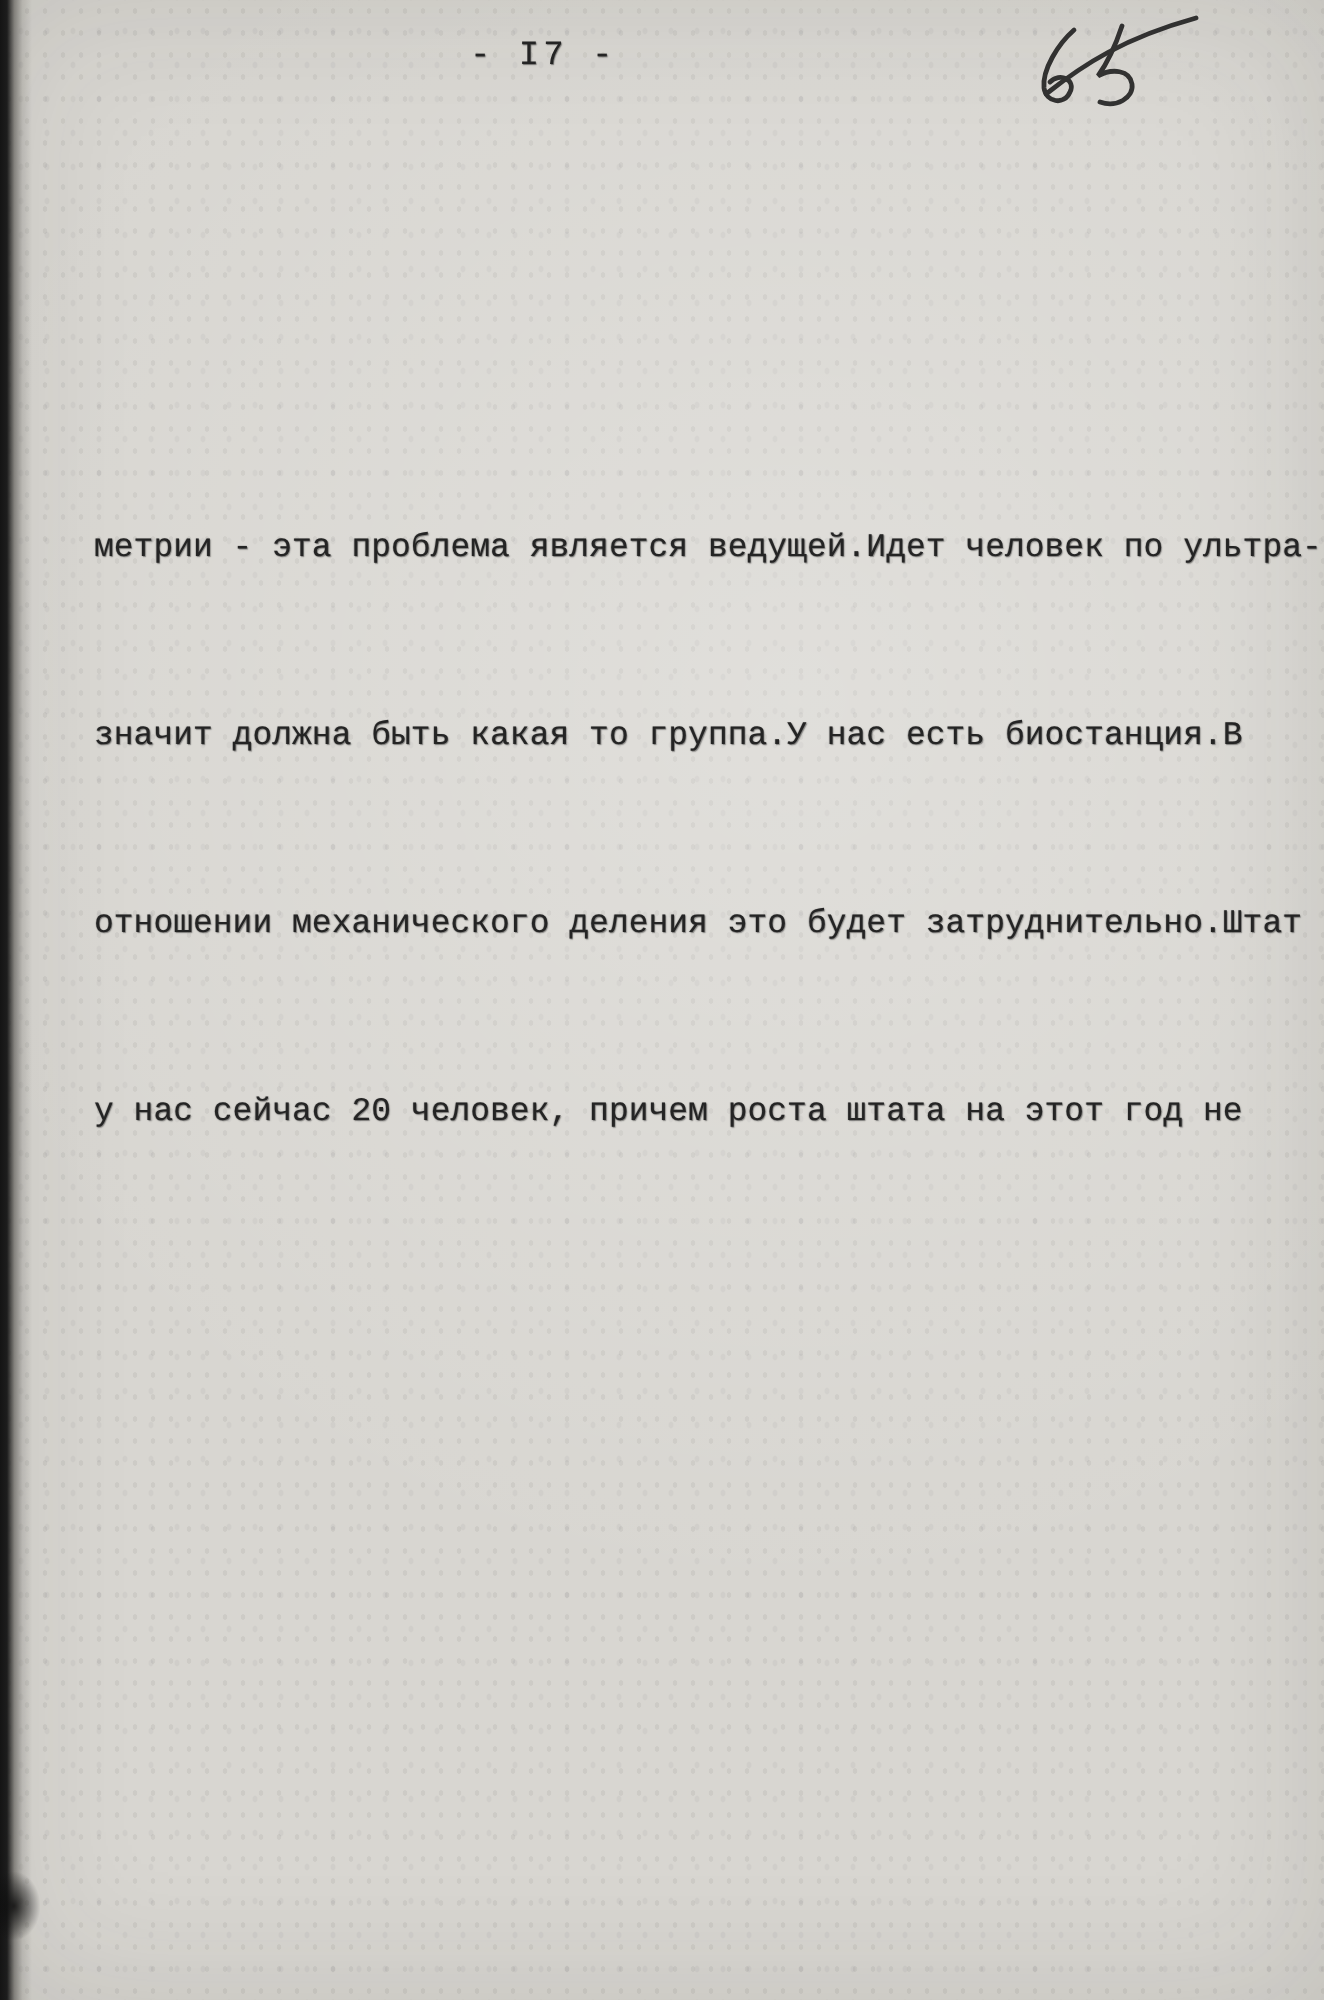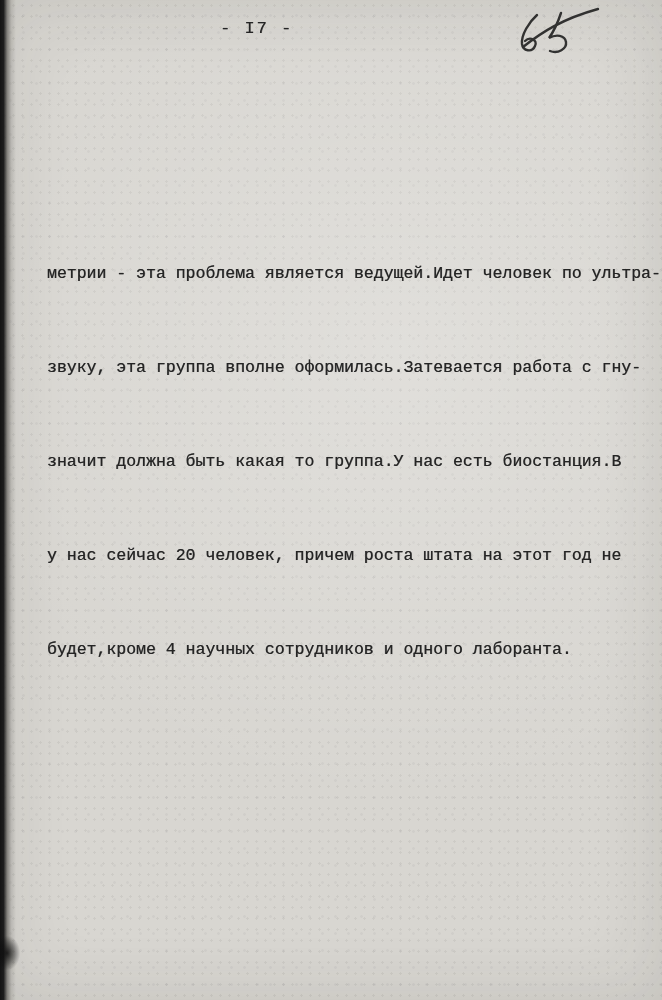--- a/index.html
+++ b/index.html
@@ -36,21 +36,21 @@
       rgba(0,0,0,0) 100%);
   }
   .smudge {
     position: absolute;
     left: -6px; top: 936px;
     width: 26px; height: 34px;
     background: radial-gradient(ellipse at center, rgba(12,12,12,0.85) 0%, rgba(12,12,12,0.35) 45%, rgba(0,0,0,0) 72%);
   }
   .page-number {
     position: absolute;
-    left: 220px; top: 19px;
+    left: 235px; top: 19px;
     font-size: 17px;
     letter-spacing: 2px;
     white-space: pre;
     text-shadow: 0.4px 0.3px 0.6px rgba(30,30,30,0.55);
   }
   .handwritten {
     position: absolute;
     left: 500px; top: 0;
     width: 140px; height: 75px;
   }
@@ -81,24 +81,23 @@
       <path d="M537 15 C529 22 521 35 522 44 C523 51 532 53 535 46 C538 40 530 36 525 41"></path>
       <path d="M523 47 C542 32 562 19 598 9"></path>
       <path d="M561 13 C558 22 554 31 549 38 C556 34 565 35 566 42 C567 49 558 54 550 51"></path>
     </g>
   </svg>
 
   <div class="body">
 
     <div class="para p1">
       <div class="line">метрии - эта проблема является ведущей.Идет человек по ультра-</div>
-      <div class="line">звуку, эта группа вполне оформилась.Затевается работа с гну-</div>
       <div class="line">значит должна быть какая то группа.У нас есть биостанция.В</div>
+      <div class="line">отношении механического деления это будет затруднительно.Штат</div>
       <div class="line">у нас сейчас 20 человек, причем роста штата на этот год не</div>
-      <div class="line">будет,кроме 4 научных сотрудников и одного лаборанта.</div>
     </div>
 
     
 
     
 
     
 
     
     

